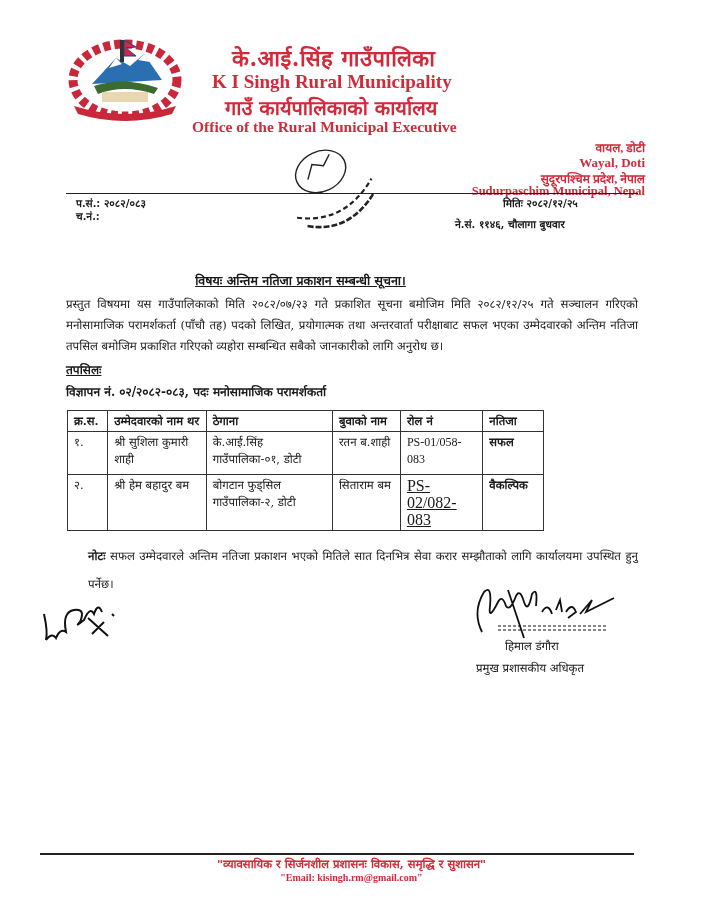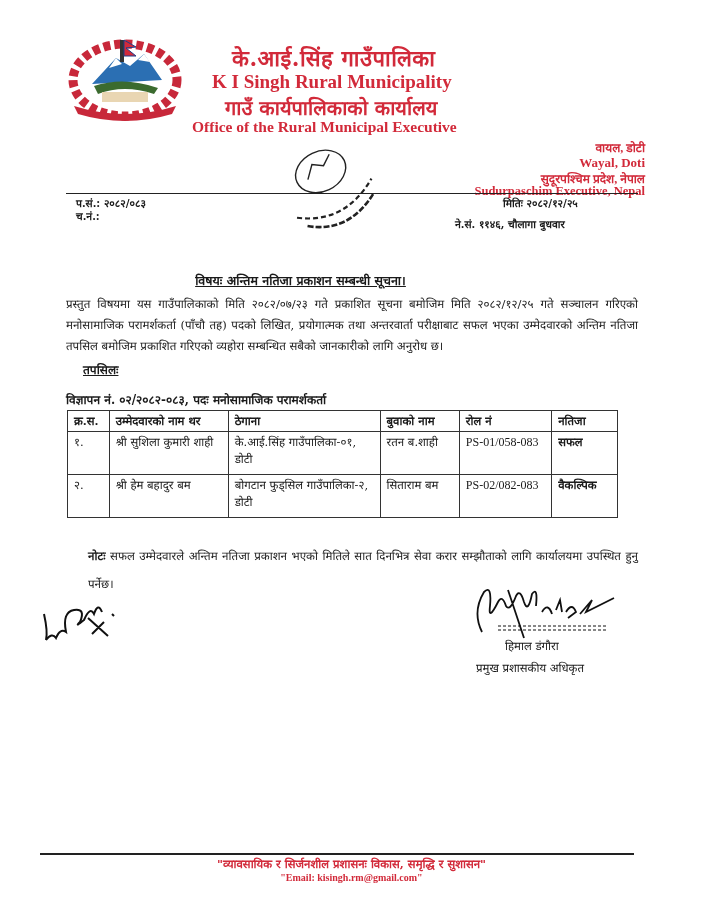--- a/index.html
+++ b/index.html
@@ -12,23 +12,23 @@
   .hdr-ne1 { left:232px; top:42px; font-size:22px; font-weight:bold; letter-spacing:0.5px; }
   .hdr-en1 { left:212px; top:71px; font-size:19px; font-weight:bold; font-family:"Liberation Serif", serif; }
   .hdr-ne2 { left:225px; top:94px; font-size:20px; font-weight:bold; }
   .hdr-en2 { left:192px; top:118px; font-size:15.5px; font-weight:bold; font-family:"Liberation Serif", serif; }
   .addr { right:58px; font-weight:bold; text-align:right; font-size:12px; font-family:"Liberation Serif", serif; }
   .hrule { left:66px; width:572px; height:0; border-top:1.6px solid #222; }
   .small { font-size:10.5px; font-weight:bold; }
   .subject { left:0; width:601px; text-align:center; top:272px; font-size:12.5px; font-weight:bold; }
   .subject span { text-decoration:underline; }
   .para { left:66px; width:572px; font-size:11.6px; line-height:21px; text-align:justify; top:294px; }
-  .tapasil { left:66px; top:361px; font-size:12px; font-weight:bold; text-decoration:underline;margin-left:17px; }
-  .vigyapan { left:66px; top:383px; font-size:12px; font-weight:bold;margin-top:8px; }
-  table.res { position:absolute; left:67px; top:410px; width:551px; border-collapse:collapse; font-size:11.5px; }
+  .tapasil { left:66px; top:361px; font-size:12px; font-weight:bold; text-decoration:underline; }
+  .vigyapan { left:66px; top:383px; font-size:12px; font-weight:bold; }
+  table.res { position:absolute; left:67px; top:410px; width:477px; border-collapse:collapse; font-size:11.5px; }
   table.res th, table.res td { border:1px solid #333; padding:2px 6px; vertical-align:top; text-align:left; }
   table.res th { font-weight:bold; height:16px; }
   table.res td { height:38px; line-height:17px; }
   .note { left:88px; top:542px; width:550px; font-size:11.6px; line-height:28px; text-align:justify; }
   .note b { font-weight:bold; }
   .sig-name { left:505px; top:638px; font-size:11.5px; }
   .sig-title { left:476px; top:660px; font-size:11.5px; }
   .footer-rule { left:40px; width:594px; top:853px; border-top:2px solid #222; }
   .motto { left:0; width:703px; top:856px; text-align:center; font-size:11.5px; font-weight:bold; }
   .email { left:0; width:703px; top:872px; text-align:center; font-size:10px; font-weight:bold; font-family:"Liberation Serif", serif; }
@@ -50,21 +50,21 @@
 </div>
 
 <div class="abs red hdr-ne1">के.आई.सिंह गाउँपालिका</div>
 <div class="abs red hdr-en1">K I Singh Rural Municipality</div>
 <div class="abs red hdr-ne2">गाउँ कार्यपालिकाको कार्यालय</div>
 <div class="abs red hdr-en2">Office of the Rural Municipal Executive</div>
 
 <div class="abs red addr" style="top:139px;">वायल, डोटी</div>
 <div class="abs red addr" style="top:155px;font-size:13px;">Wayal, Doti</div>
 <div class="abs red addr" style="top:170px;margin-left:20px;">सुदूरपश्चिम प्रदेश, नेपाल</div>
-<div class="abs red addr" style="top:184px;font-size:12.5px;">Sudurpaschim Executive, Nepal</div>
+<div class="abs red addr" style="top:184px;font-size:12.5px;">Sudurpaschim Municipal, Nepal</div>
 
 <div class="abs" style="left:262px;top:130px;width:130px;height:110px;">
   <svg width="130" height="110" viewBox="0 0 130 110">
     <g transform="rotate(-25 65 55)" fill="none" stroke="#222" stroke-width="1.4">
       <ellipse cx="65" cy="40" rx="26" ry="20"></ellipse>
       <path d="M50 42 L60 30 L70 36 L80 28"></path>
       <path d="M24 72 Q65 98 108 68" stroke-width="2.2" stroke-dasharray="5 3"></path>
       <path d="M30 84 Q65 108 104 82" stroke-width="2.6" stroke-dasharray="6 2"></path>
     </g>
   </svg>
@@ -110,21 +110,21 @@
       <td>के.आई.सिंह गाउँपालिका-०१, डोटी</td>
       <td>रतन ब.शाही</td>
       <td style="font-family:'Liberation Serif',serif;font-size:12px;">PS-01/058-083</td>
       <td style="font-weight:bold;margin-left:6px;">सफल</td>
     </tr>
     <tr>
       <td>२.</td>
       <td>श्री हेम बहादुर बम</td>
       <td>बोगटान फुड्सिल गाउँपालिका-२, डोटी</td>
       <td>सिताराम बम</td>
-      <td style="font-family:'Liberation Serif',serif;font-size:12px;">PS-02/082-083</td>
+      <td style="font-family:'Liberation Serif',serif;font-size:16px;text-decoration:underline;">PS-02/082-083</td>
       <td style="font-weight:bold;">वैकल्पिक</td>
     </tr>
   </tbody>
 </table>
 
 <div class="abs note"><b>नोटः</b><span> सफल उम्मेदवारले अन्तिम नतिजा प्रकाशन भएको मितिले सात दिनभित्र सेवा करार सम्झौताको लागि कार्यालयमा उपस्थित हुनु पर्नेछ।</span></div>
 
 <div class="abs" style="left:38px;top:592px;width:80px;height:55px;">
   <svg width="80" height="55" viewBox="0 0 80 55">
     <path d="M6 22 Q10 40 8 48 Q14 40 18 46 Q22 36 28 40 Q24 20 36 18 Q48 16 42 30 Q36 36 46 28 Q52 14 56 22 Q60 10 64 20 M50 26 L70 44 M66 30 L54 42 M74 22 L76 24" fill="none" stroke="#111" stroke-width="2"></path>

